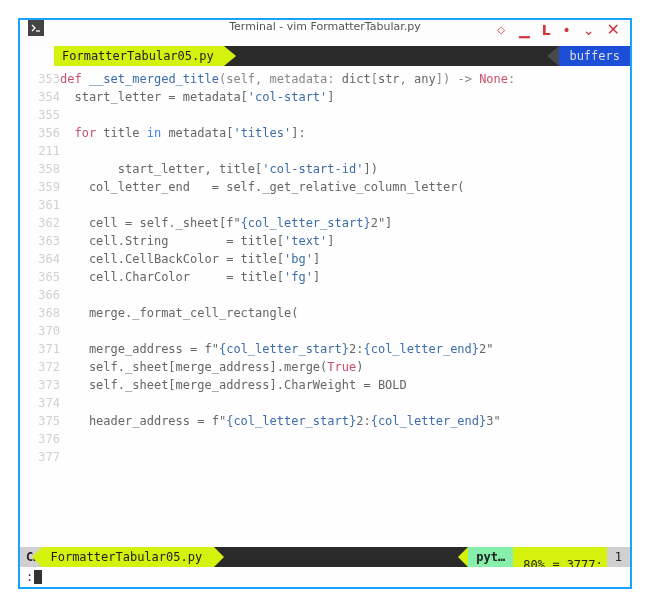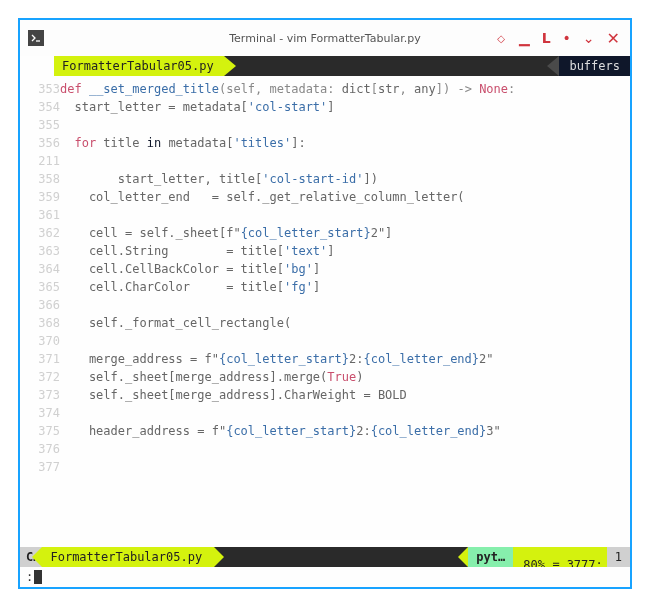--- a/index.html
+++ b/index.html
@@ -1,37 +1,37 @@
 <!DOCTYPE html>
 <html><head>
 <meta charset="utf-8">
 <style>
 html,body{margin:0;padding:0;background:#fff}
 body{font-family:"DejaVu Sans Mono","Menlo","Consolas",monospace;font-size:12px;color:#555}
 .frame{width:614px;height:571px;margin:18px;border:2px solid #18a3ff;background:#fefefe;position:relative;box-sizing:border-box;overflow:hidden}
-.titlebar{height:36px;background:#fdfdfd;display:flex;align-items:center;position:relative;border-bottom:0}
+.titlebar{height:26px;background:#fdfdfd;display:flex;align-items:flex-start;position:relative;border-bottom:0}
 .tb-icon{width:16px;height:16px;margin-left:8px;background:#444;display:flex;align-items:center;justify-content:center}
 .tb-icon svg{width:10px;height:10px}
 .tb-title{position:absolute;left:0;right:0;text-align:center;font-family:"DejaVu Sans","Segoe UI",sans-serif;font-size:11px;color:#555;pointer-events:none}
 .tb-right{margin-left:auto;display:flex;align-items:center;gap:12px;margin-right:10px}
 .tb-right span{color:#d0353e;font-size:14px;font-family:"DejaVu Sans","Segoe UI",sans-serif}
 .tb-right .dots{letter-spacing:2px;font-size:10px}
 .tabline{height:20px;background:#2a2a2a;display:flex;align-items:stretch;position:relative}
 .tab-gap{width:34px;background:#fefefe}
 .tab-active{background:#d4f20e;color:#222;padding:0 10px 0 8px;display:flex;align-items:center;font-weight:500;position:relative}
 .tab-active::after{content:"";position:absolute;right:-12px;top:0;border-top:10px solid transparent;border-bottom:10px solid transparent;border-left:12px solid #d4f20e}
-.tab-buffers{margin-left:auto;background:#0f172a;color:#ddd;padding:0 10px;display:flex;align-items:center;position:relative}
+.tab-buffers{margin-left:auto;background:#1d4ed8;color:#ddd;padding:0 10px;display:flex;align-items:center;position:relative}
 .tab-buffers::before{content:"";position:absolute;left:-12px;top:0;border-top:10px solid transparent;border-bottom:10px solid transparent;border-right:12px solid #4a4a4a}
 .editor{background:#fefefe;padding:4px 0 0 0;height:482px;overflow:hidden}
 .line{display:flex;height:18px;align-items:center;white-space:pre}
 .lnum{width:40px;text-align:right;color:#d0d0d0;flex-shrink:0}
 .code{flex:1;color:#666}
 .k-def{color:#c94f6d}
 .k-for{color:#c94f6d}
-.k-in{color:#0f172a}
+.k-in{color:#3b82f6}
 .k-none{color:#c94f6d}
 .fn{color:#3b6ea8}
 .str{color:#3b6ea8}
 .interp{color:#3b6ea8}
 .pun{color:#888}
 .num{color:#666}
 .ident{color:#666}
 .type{color:#666}
 .arrow{color:#888}
 .statusline{height:20px;background:#2a2a2a;display:flex;align-items:stretch;position:absolute;bottom:20px;left:0;right:0}
@@ -87,21 +87,21 @@
       <div class="line"><span class="lnum">356</span><span class="code"><span class="ident">  </span><span class="k-for">for</span><span class="ident"> title </span><span class="k-in">in</span><span class="ident"> metadata[</span><span class="str">'titles'</span><span class="ident">]:</span></span></div>
       <div class="line"><span class="lnum">211</span></div>
       <div class="line"><span class="lnum">358</span><span class="code"><span class="ident">        start_letter, title[</span><span class="str">'col-start-id'</span><span class="ident">])</span></span></div>
       <div class="line"><span class="lnum">359</span><span class="code"><span class="ident">    col_letter_end   = self._get_relative_column_letter(</span></span></div>
       <div class="line"><span class="lnum">361</span><span class="code"><span class="ident"></span></span></div>
       <div class="line"><span class="lnum">362</span><span class="code"><span class="ident">    cell = self._sheet[f"</span><span class="interp">{col_letter_start}</span><span class="ident">2"]</span></span></div>
       <div class="line"><span class="lnum">363</span><span class="code"><span class="ident">    cell.String        = title[</span><span class="str">'text'</span><span class="ident">]</span></span></div>
       <div class="line"><span class="lnum">364</span><span class="code"><span class="ident">    cell.CellBackColor = title[</span><span class="str">'bg'</span><span class="ident">]</span></span></div>
       <div class="line"><span class="lnum">365</span><span class="code"><span class="ident">    cell.CharColor     = title[</span><span class="str">'fg'</span><span class="ident">]</span></span></div>
       <div class="line"><span class="lnum">366</span><span class="code"><span class="ident"></span></span></div>
-      <div class="line"><span class="lnum">368</span><span class="code"><span class="ident">    self._format_cell_rectangle(</span></span></div>
+      <div class="line"><span class="lnum">368</span><span class="code"><span class="ident">    merge._format_cell_rectangle(</span></span></div>
       <div class="line"><span class="lnum">370</span><span class="code"><span class="ident"></span></span></div>
       <div class="line"><span class="lnum">371</span><span class="code"><span class="ident">    merge_address = f"</span><span class="interp">{col_letter_start}</span><span class="ident">2:</span><span class="interp">{col_letter_end}</span><span class="ident">2"</span></span></div>
       <div class="line"><span class="lnum">372</span><span class="code"><span class="ident">    self._sheet[merge_address].merge(</span><span class="k-none">True</span><span class="ident">)</span></span></div>
       <div class="line"><span class="lnum">373</span><span class="code"><span class="ident">    self._sheet[merge_address].CharWeight = BOLD</span></span></div>
       <div class="line"><span class="lnum">374</span><span class="code"><span class="ident"></span></span></div>
       <div class="line"><span class="lnum">375</span><span class="code"><span class="ident">    header_address = f"</span><span class="interp">{col_letter_start}</span><span class="ident">2:</span><span class="interp">{col_letter_end}</span><span class="ident">3"</span></span></div>
       <div class="line"><span class="lnum">376</span></div>
       <div class="line"><span class="lnum">377</span><span class="code"><span class="ident"></span></span></div>
     </div>
 

